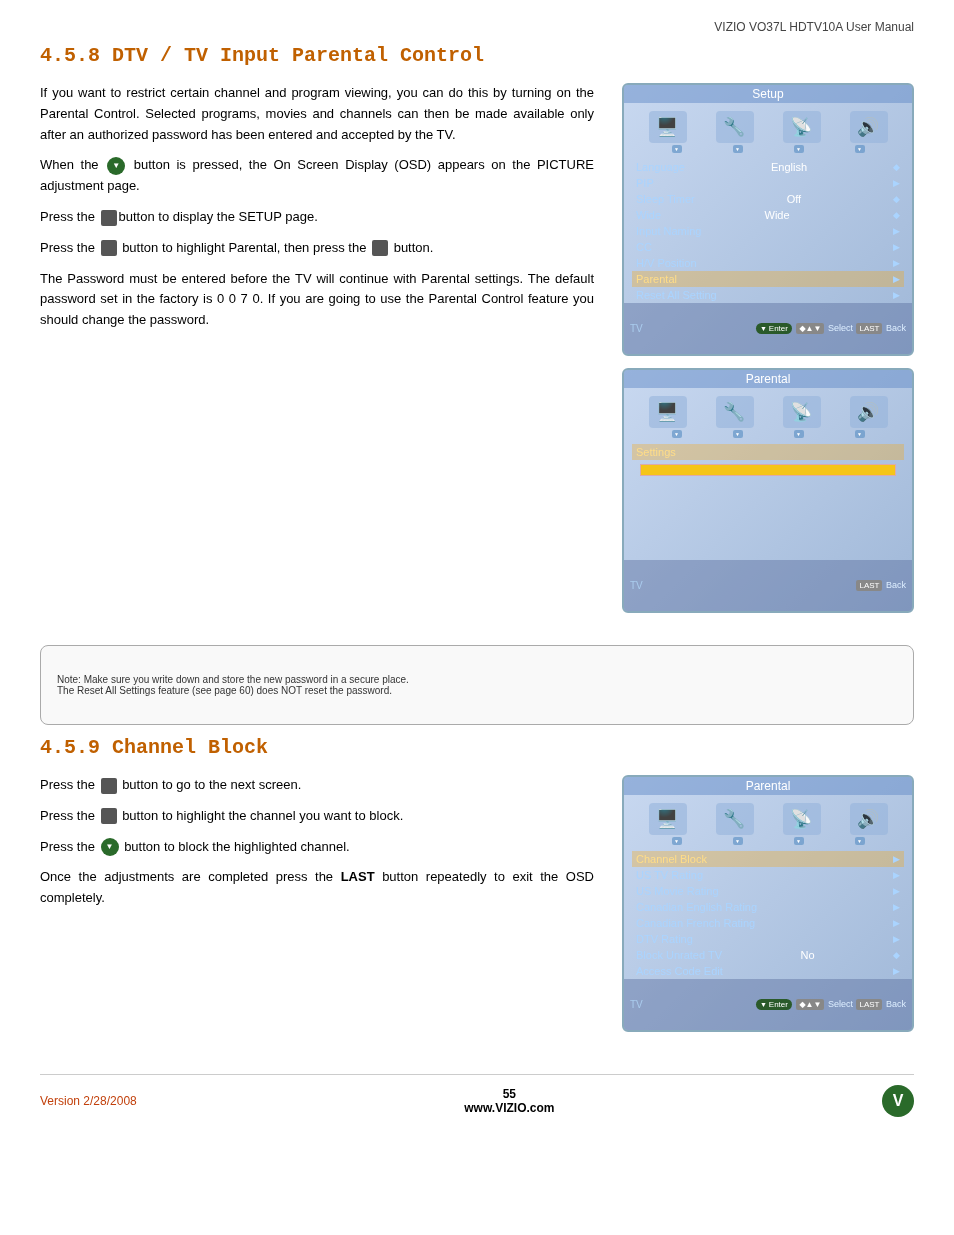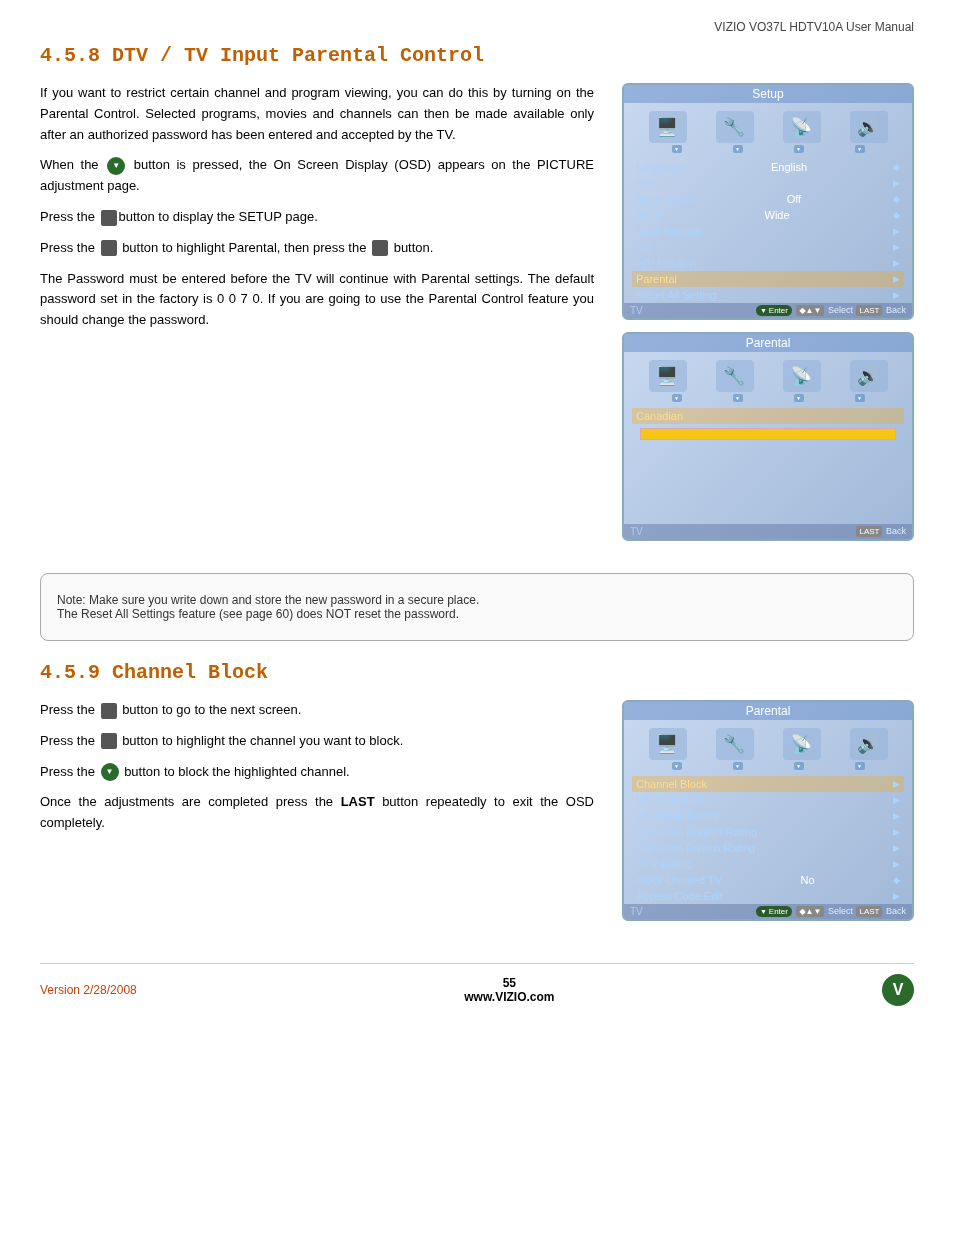--- a/index.html
+++ b/index.html
@@ -139,40 +139,40 @@
     }
     .tv-menu-row .label { color: #aad4ff; }
     .tv-menu-row .label.highlighted { color: #ffdd88; }
     .tv-menu-row .value { color: #fff; }
     .tv-menu-row .arrow { color: #aad4ff; font-size: 9px; }
     .tv-bottom-bar {
       background: rgba(80,100,150,0.4);
       display: flex;
       justify-content: space-between;
       align-items: center;
-      padding: 2px 6px;
+      padding: 20px 6px;
       font-size: 10px;
       color: #cde;
     }
     .tv-bottom-bar .tv-label { font-size: 10px; color: #aaccee; }
     .tv-bottom-bar .controls { font-size: 9px; color: #ddeeff; }
     
     .tv-password-field {
       background: #f5c518;
       height: 12px;
       margin: 4px 8px;
       border: 1px solid #daa;
     }
     
     .note-box {
       border: 1px solid #aaa;
       border-radius: 8px;
-      padding: 19px 16px;
-      margin: 20px 0;
-      font-size: 12px;
+      padding: 28px 16px;
+      margin: 11px 0;
+      font-size: 10px;
       color: #333;
       background: #f9f9f9;
     }
     
     .page-footer {
       display: flex;
       justify-content: space-between;
       align-items: center;
       margin-top: 30px;
       border-top: 1px solid #ccc;
@@ -319,21 +319,21 @@
         <div class="tv-icon">🔊</div>
       </div>
       <div class="tv-dots-row">
         <div class="tv-dot"></div>
         <div class="tv-dot"></div>
         <div class="tv-dot"></div>
         <div class="tv-dot"></div>
       </div>
       <div class="tv-menu-items">
         <div class="tv-menu-row highlighted">
-          <span class="label highlighted">Canadian</span>
+          <span class="label highlighted">Settings</span>
         </div>
         <div class="tv-password-field"></div>
         <div style="height: 80px;"></div>
       </div>
       <div class="tv-bottom-bar">
         <span class="tv-label">TV</span>
         <span class="controls">
           <span class="control-badge">LAST</span> Back
         </span>
       </div>

